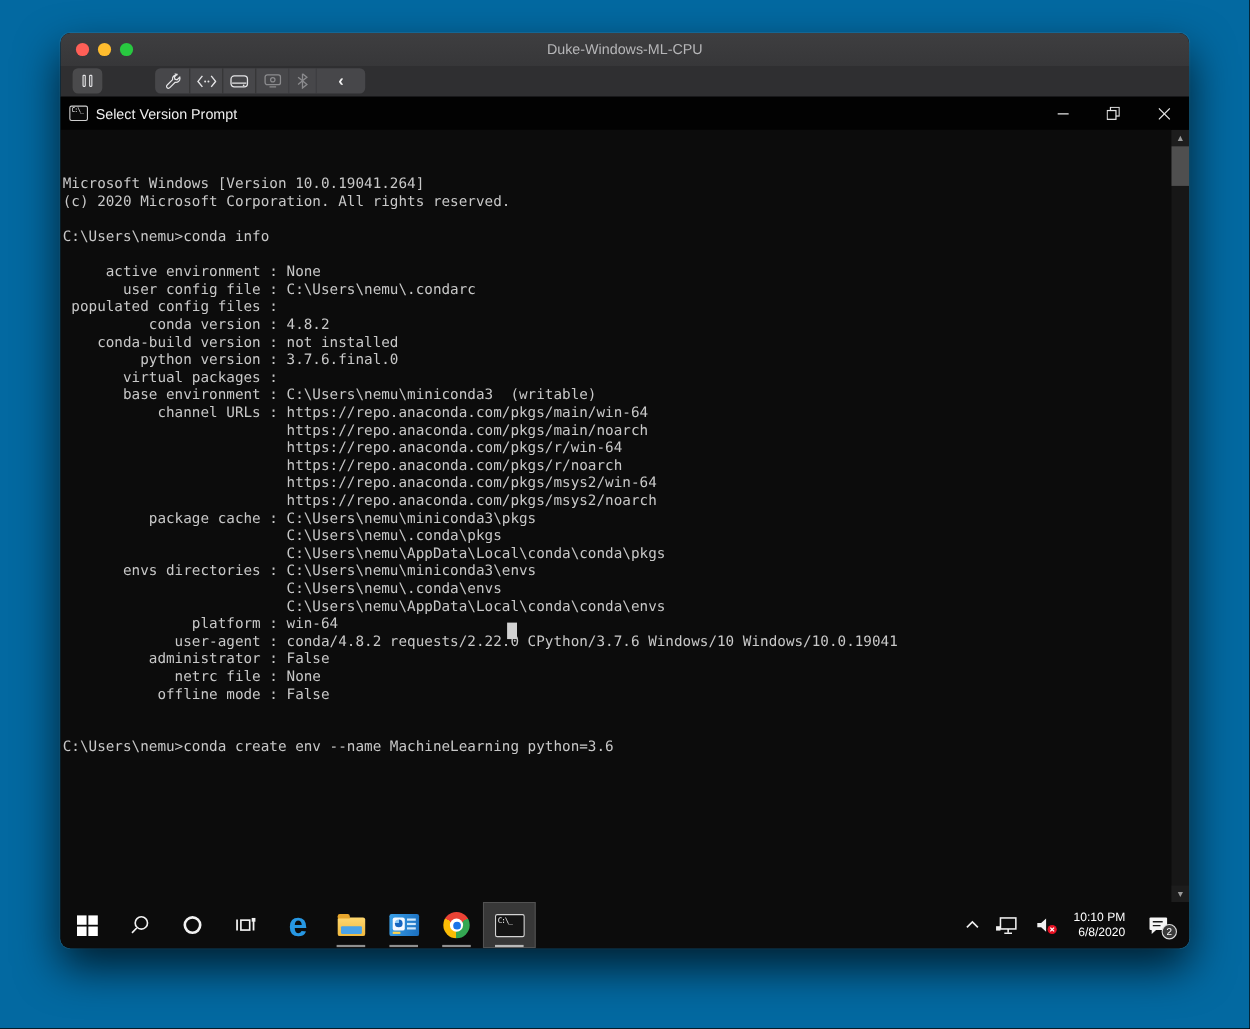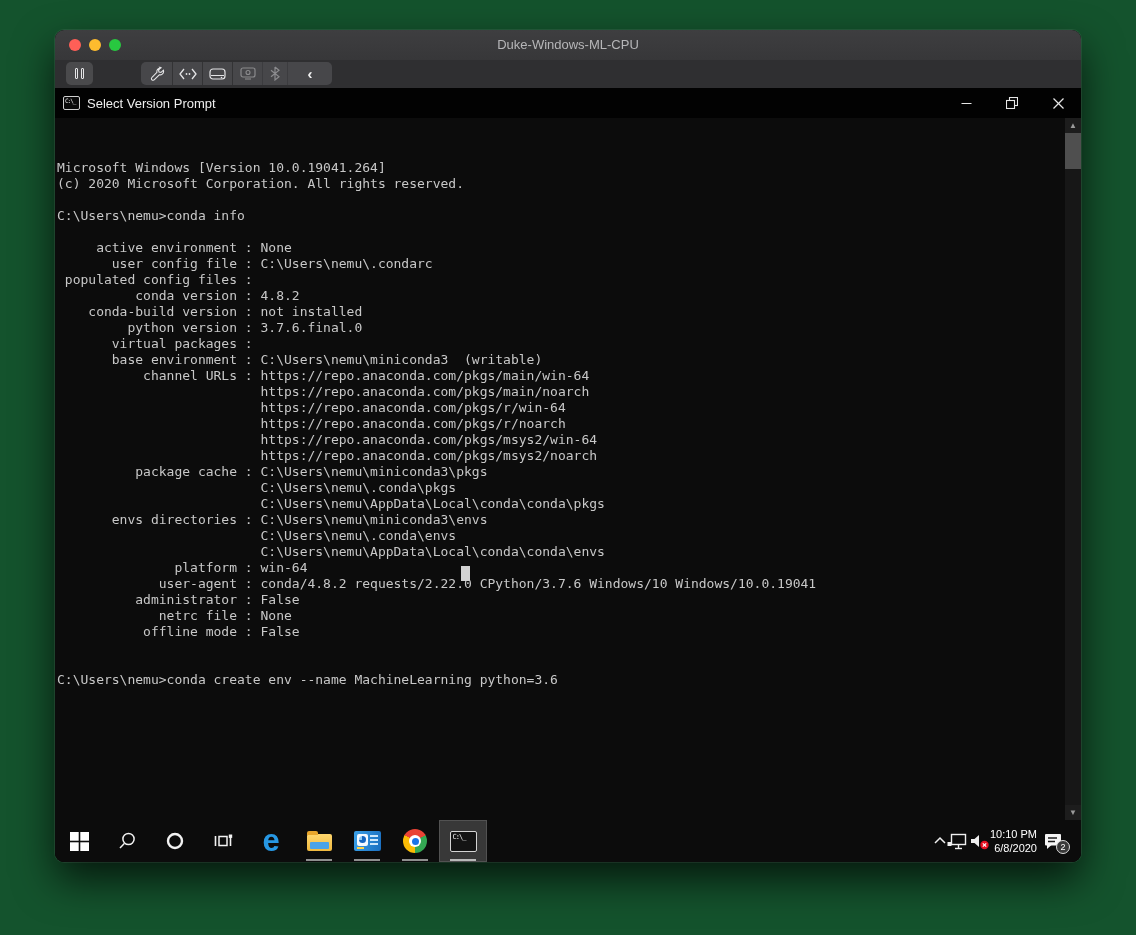--- a/index.html
+++ b/index.html
@@ -1,18 +1,18 @@
 <!DOCTYPE html>
 <html><head>
 <meta charset="utf-8">
 <style>
   * { margin:0; padding:0; box-sizing:border-box; }
   html,body { width:1136px; height:935px; background:#000; overflow:hidden;
               font-family:"Liberation Sans", sans-serif; }
-  .stage { position:relative; width:1136px; height:935px; background:#14532d; }
+  .stage { position:relative; width:1136px; height:935px; background:#0369a1; }
 
   
   .mac-window { position:absolute; left:55px; top:30px; width:1026px; height:832px;
     border-radius:9px; overflow:hidden; background:#000;
     box-shadow:0 0 0 1px rgba(255,255,255,.07), 0 18px 40px rgba(0,0,0,.7); }
 
   .mac-titlebar { position:relative; height:30px;
     background:linear-gradient(#3e3e40,#373739); }
   .traffic { position:absolute; top:9px; left:14px; display:flex; gap:8px; }
   .light { width:12px; height:12px; border-radius:50%; }
@@ -91,21 +91,21 @@
   .chrome-icon::before { content:""; position:absolute; left:6px; top:6px; width:12px; height:12px;
     border-radius:50%; background:#fff; }
   .chrome-icon::after { content:""; position:absolute; left:8.5px; top:8.5px; width:7px; height:7px;
     border-radius:50%; background:#1a73e8; }
 
   .cmd-tb-icon { position:relative; width:27px; height:21px; background:#141414;
     border:1px solid #d4d4d4; border-radius:2px; }
   .cmd-tb-icon span { position:absolute; left:2px; top:1px;
     font-family:"DejaVu Sans Mono", monospace; font-size:7px; color:#f0f0f0; letter-spacing:-1px; }
 
-  .tb-right { margin-left:auto; display:flex; align-items:center; gap:0; padding-right:17px; }
+  .tb-right { margin-left:auto; display:flex; align-items:center; gap:14px; padding-right:17px; }
   .tray-item { position:relative; display:flex; align-items:center; justify-content:center; }
   .clock { text-align:right; color:#fff; font-size:11px; line-height:14px; }
   .badge { position:absolute; right:-6px; bottom:-4px; width:14px; height:14px; border-radius:50%;
     background:#3a3a3a; border:1px solid #dcdcdc; color:#fff; font-size:9px;
     line-height:12px; text-align:center; }
 </style>
 </head>
 <body>
 
 <div class="stage">

